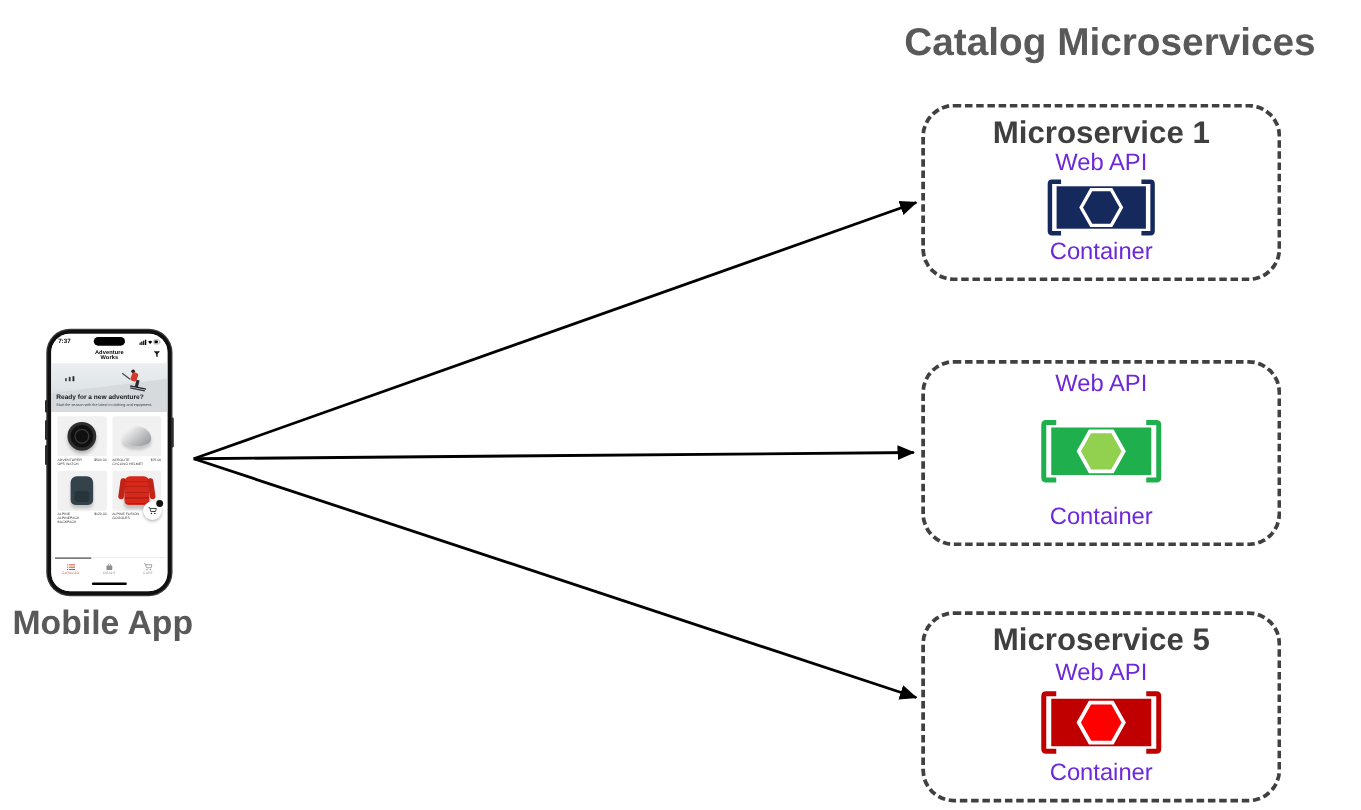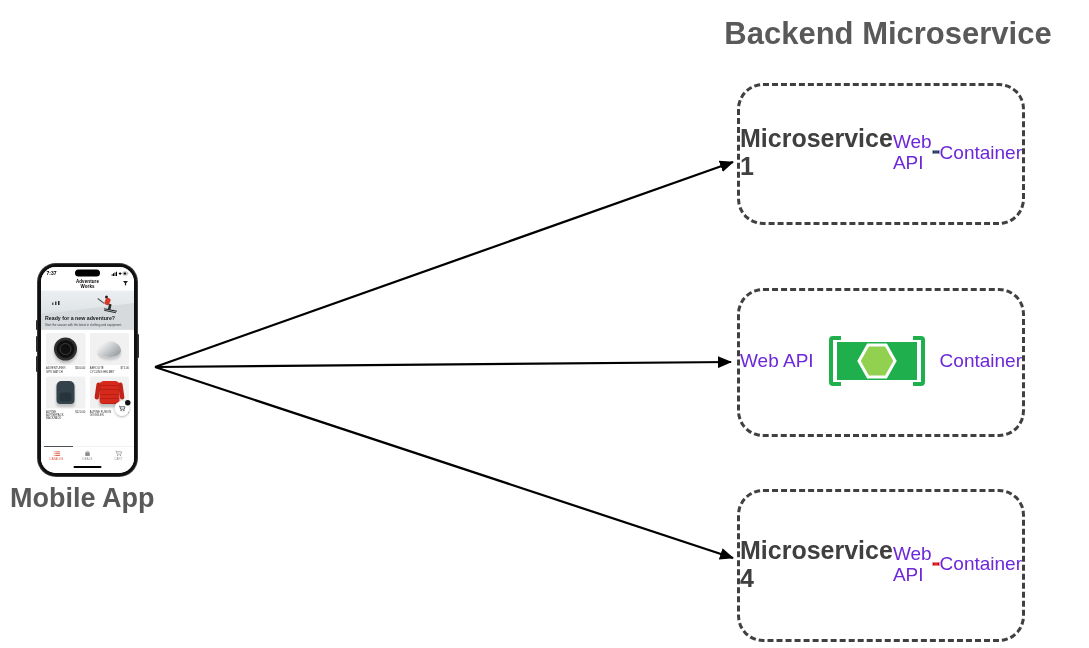--- a/index.html
+++ b/index.html
@@ -6,21 +6,21 @@
   .canvas{position:relative;width:1089px;height:648px;background:#fff;overflow:hidden;
           font-family:"Liberation Sans",sans-serif;}
 
   
   .main-title{position:absolute;left:690px;top:16px;width:396px;text-align:center;
               font-size:31px;font-weight:700;color:#595959;}
 
   
   .service-box{position:absolute;left:737px;width:288px;border:3px dashed #404040;
                border-radius:26px;box-sizing:border-box;background:#fff;
-               display:flex;align-items:center;
+               display:flex;flex-direction:column;align-items:center;
                justify-content:space-between;padding:6px 0 10px;}
   #svc1{top:83px;height:142px;}
   #svc2{top:288px;height:149px;}
   #svc3{top:489px;height:153px;}
   .svc-title{font-size:25px;font-weight:700;color:#3f3f3f;line-height:28px;}
   .svc-api,.svc-container{font-size:19px;color:#6d28d9;line-height:21px;}
   .svc-icon{width:104px;height:56px;display:block;}
 
   
   .arrows{position:absolute;left:0;top:0;pointer-events:none;}
@@ -107,21 +107,21 @@
   .home-bar{width:56px;height:4px;background:#000;border-radius:2px;}
 
   .mobile-label{position:absolute;left:10px;top:483px;width:170px;text-align:left;
                 font-size:27px;font-weight:600;color:#595959;}
 </style>
 </head>
 <body>
 
 <div class="canvas">
 
-  <div class="main-title">Backend Microservice</div>
+  <div class="main-title">Catalog Microservices</div>
 
   <svg class="arrows" width="1089" height="648" viewBox="0 0 1089 648">
     <defs>
       <marker id="ah" markerUnits="userSpaceOnUse" markerWidth="15" markerHeight="12" refX="13" refY="6" orient="auto">
         <path d="M0,0 L14,6 L0,12 Z" fill="#000"></path>
       </marker>
     </defs>
     <line x1="155" y1="367" x2="733" y2="162" stroke="#000" stroke-width="2.25" marker-end="url(#ah)"></line>
     <line x1="155" y1="367" x2="731" y2="362" stroke="#000" stroke-width="2.25" marker-end="url(#ah)"></line>
     <line x1="155" y1="367" x2="733" y2="558" stroke="#000" stroke-width="2.25" marker-end="url(#ah)"></line>
@@ -144,21 +144,21 @@
     <svg class="svc-icon" viewBox="0 0 104 56">
       <path d="M16 5 H8 Q6 5 6 7 V49 Q6 51 8 51 H16" fill="none" stroke-width="4" stroke="#1FAF4D"></path>
       <path d="M88 5 H96 Q98 5 98 7 V49 Q98 51 96 51 H88" fill="none" stroke-width="4" stroke="#1FAF4D"></path>
       <rect x="12" y="9" width="80" height="38" fill="#1FAF4D"></rect>
       <polygon points="34,28 43,12 61,12 70,28 61,44 43,44" stroke="#fff" stroke-width="3" fill="#92D050"></polygon>
     </svg>
     <div class="svc-container">Container</div>
   </div>
 
   <div class="service-box" id="svc3">
-    <div class="svc-title">Microservice 4</div>
+    <div class="svc-title">Microservice 5</div>
     <div class="svc-api">Web API</div>
     <svg class="svc-icon" viewBox="0 0 104 56">
       <path d="M16 5 H8 Q6 5 6 7 V49 Q6 51 8 51 H16" fill="none" stroke-width="4" stroke="#C00000"></path>
       <path d="M88 5 H96 Q98 5 98 7 V49 Q98 51 96 51 H88" fill="none" stroke-width="4" stroke="#C00000"></path>
       <rect x="12" y="9" width="80" height="38" fill="#C00000"></rect>
       <polygon points="34,28 43,12 61,12 70,28 61,44 43,44" stroke="#fff" stroke-width="3" fill="#FF0000"></polygon>
     </svg>
     <div class="svc-container">Container</div>
   </div>
 

